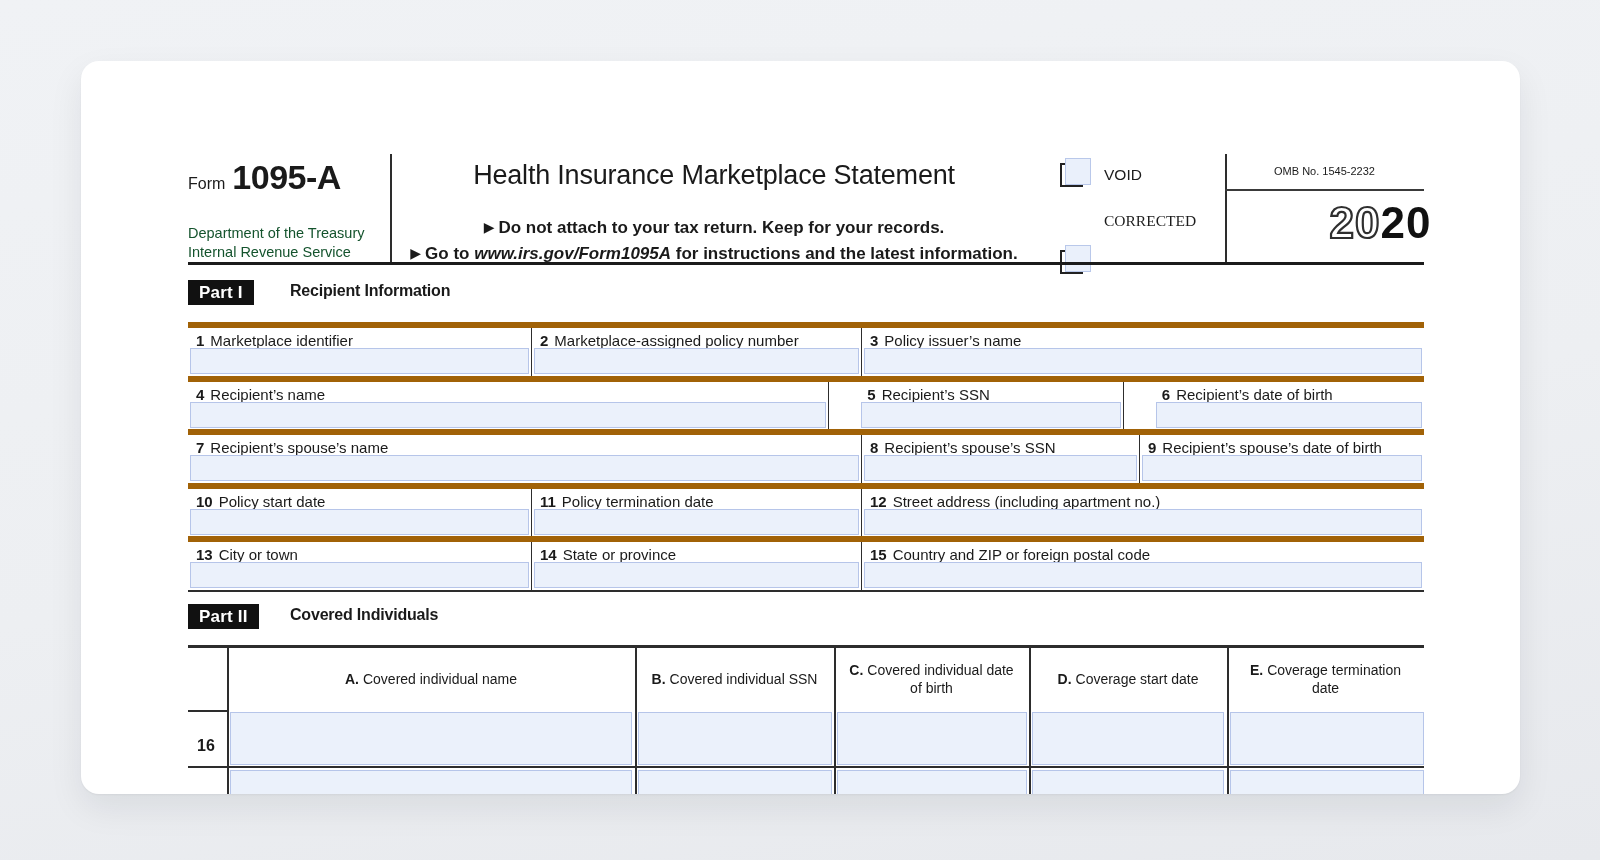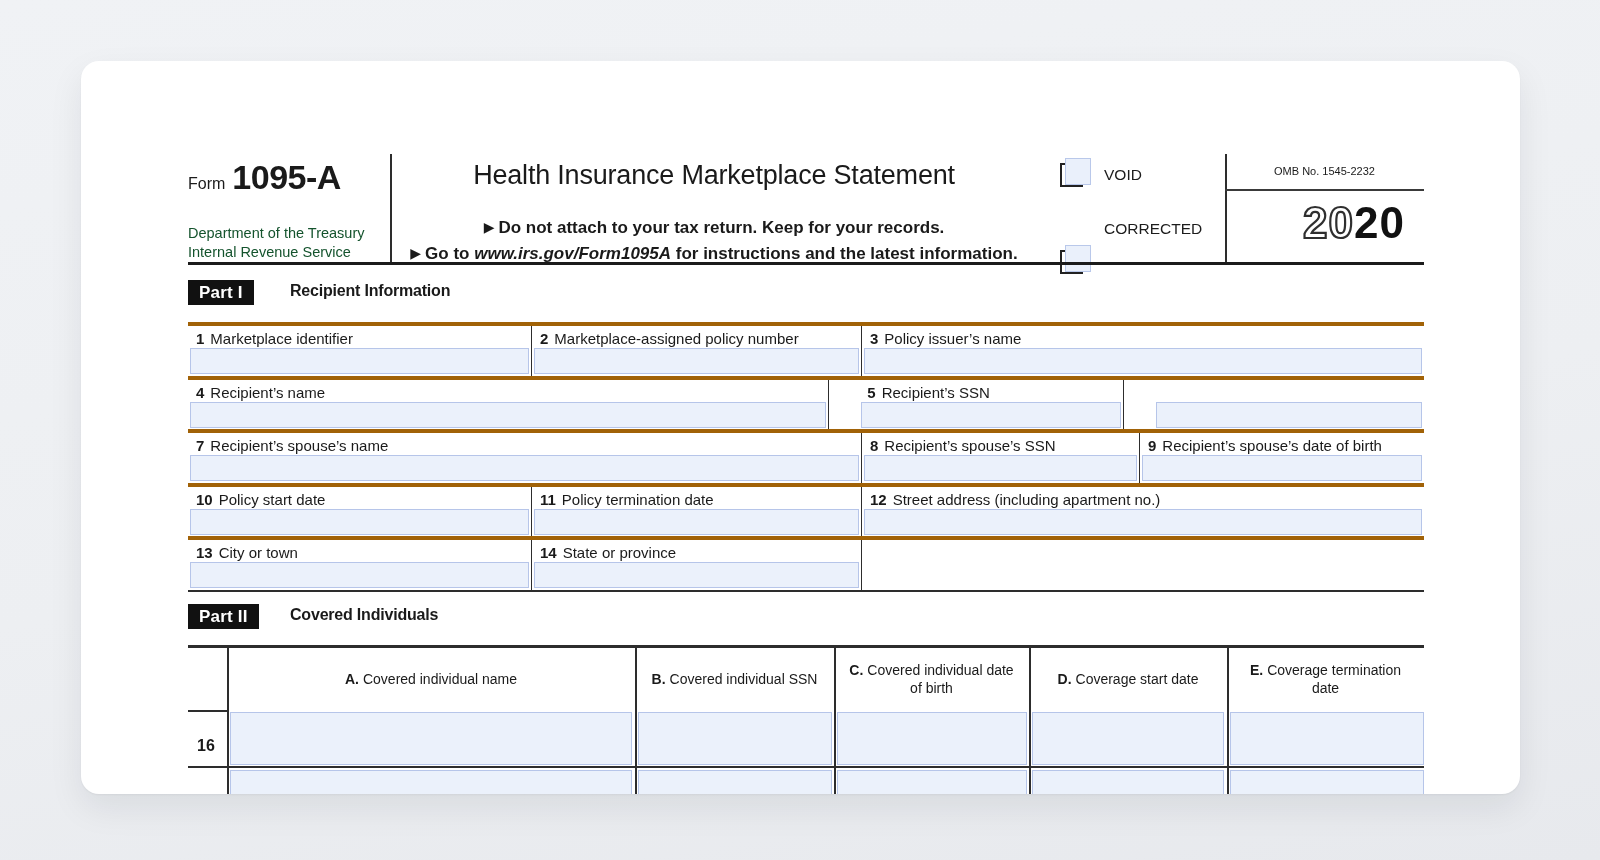--- a/index.html
+++ b/index.html
@@ -44,21 +44,21 @@
   .badge {
     position:absolute; height:25px; background:#111; color:#fff;
     font-weight:bold; font-size:17px; display:flex; align-items:center;
     padding:0 11px; letter-spacing:.2px;
   }
   .part-title { position:absolute; font-size:16px; font-weight:bold; letter-spacing:-.2px; }
 
   
   .band {
     position:absolute; left:0; width:1236px; height:54px;
-    border-top:4px solid #a16207; display:flex;
+    border-top:6px solid #a16207; display:flex;
   }
   .cell { position:relative; height:100%; }
   .cell.div { border-right:1.5px solid #2d2d2d; }
   .flabel { padding:4px 0 0 8px; font-size:15px; white-space:nowrap; }
   .fnum { font-weight:bold; margin-right:6px; }
   .fbox {
     position:absolute; left:2px; right:2px; bottom:2px; height:26px;
     background:#ebf1fb; border:1px solid #b6c5e9;
   }
 
@@ -103,27 +103,27 @@
       <div class="abs cb" style="left:872px;top:6px;">
         <div class="cb-black"></div>
         <div class="cb-blue"></div>
       </div>
       <div class="abs cb-label" style="left:916px;top:14px;">VOID</div>
 
       <div class="abs cb" style="left:872px;top:60px;">
         <div class="cb-black"></div>
         <div class="cb-blue"></div>
       </div>
-      <div class="abs cb-label" style="left:916px;top:68px;">CORRECTED</div>
+      <div class="abs cb-label" style="left:916px;top:60px;font-family:Liberation Serif, serif;">CORRECTED</div>
 
       <div class="vline" style="left:1037px;top:2px;height:108px;"></div>
 
       <div class="abs omb-text" style="left:1037px;top:13px;width:199px;">OMB No. 1545-2232</div>
       <div class="hline" style="left:1037px;top:37px;width:199px;background:#3a3a3a;"></div>
-      <div class="abs year" style="left:1018px;top:46px;width:199px;text-align:right;">
+      <div class="abs year" style="left:1093px;top:46px;width:199px;">
         <span class="yr-outline">20</span><span class="yr-solid">20</span>
       </div>
 
       <div class="abs" style="left:0;top:110px;width:1236px;height:3px;background:#1b1b1b;"></div>
 
       <div class="badge" style="left:0;top:128px;">Part I</div>
       <div class="part-title" style="left:102px;top:130px;">Recipient Information</div>
 
       <div class="band" style="top:170px;">
         <div class="cell div" style="width:344px;">
@@ -143,20 +143,21 @@
       <div class="band" style="top:224px;gap:30px;">
         <div class="cell div" style="width:674px;">
           <div class="flabel"><span class="fnum">4</span><span>Recipient’s name</span></div>
           <div class="fbox"></div>
         </div>
         <div class="cell div" style="width:278px;">
           <div class="flabel"><span class="fnum">5</span><span>Recipient’s SSN</span></div>
           <div class="fbox"></div>
         </div>
         <div class="cell" style="width:284px;">
+          <div class="flabel"><span class="fnum">6</span><span>Recipient’s date of birth</span></div>
           <div class="fbox"></div>
         </div>
       </div>
 
       <div class="band" style="top:277px;">
         <div class="cell div" style="width:674px;">
           <div class="flabel"><span class="fnum">7</span><span>Recipient’s spouse’s name</span></div>
           <div class="fbox"></div>
         </div>
         <div class="cell div" style="width:278px;">
@@ -184,20 +185,24 @@
         </div>
       </div>
 
       <div class="band" style="top:384px;">
         <div class="cell div" style="width:344px;">
           <div class="flabel"><span class="fnum">13</span><span>City or town</span></div>
           <div class="fbox"></div>
         </div>
         <div class="cell div" style="width:330px;">
           <div class="flabel"><span class="fnum">14</span><span>State or province</span></div>
+          <div class="fbox"></div>
+        </div>
+        <div class="cell" style="width:562px;">
+          <div class="flabel"><span class="fnum">15</span><span>Country and ZIP or foreign postal code</span></div>
           <div class="fbox"></div>
         </div>
       </div>
 
       <div class="abs" style="left:0;top:438px;width:1236px;height:2px;background:#2d2d2d;"></div>
 
       <div class="badge" style="left:0;top:452px;">Part II</div>
       <div class="part-title" style="left:102px;top:454px;">Covered Individuals</div>
 
       <div class="abs" style="left:0;top:493px;width:1236px;height:2.5px;background:#2d2d2d;"></div>

